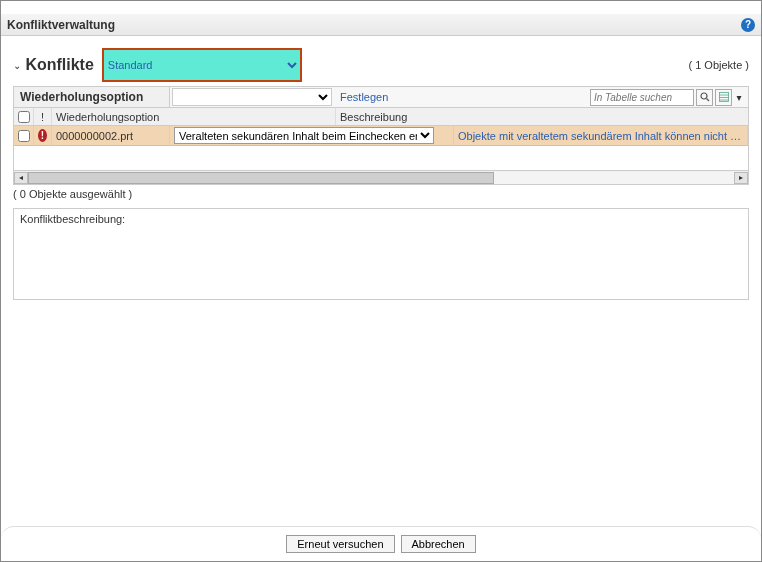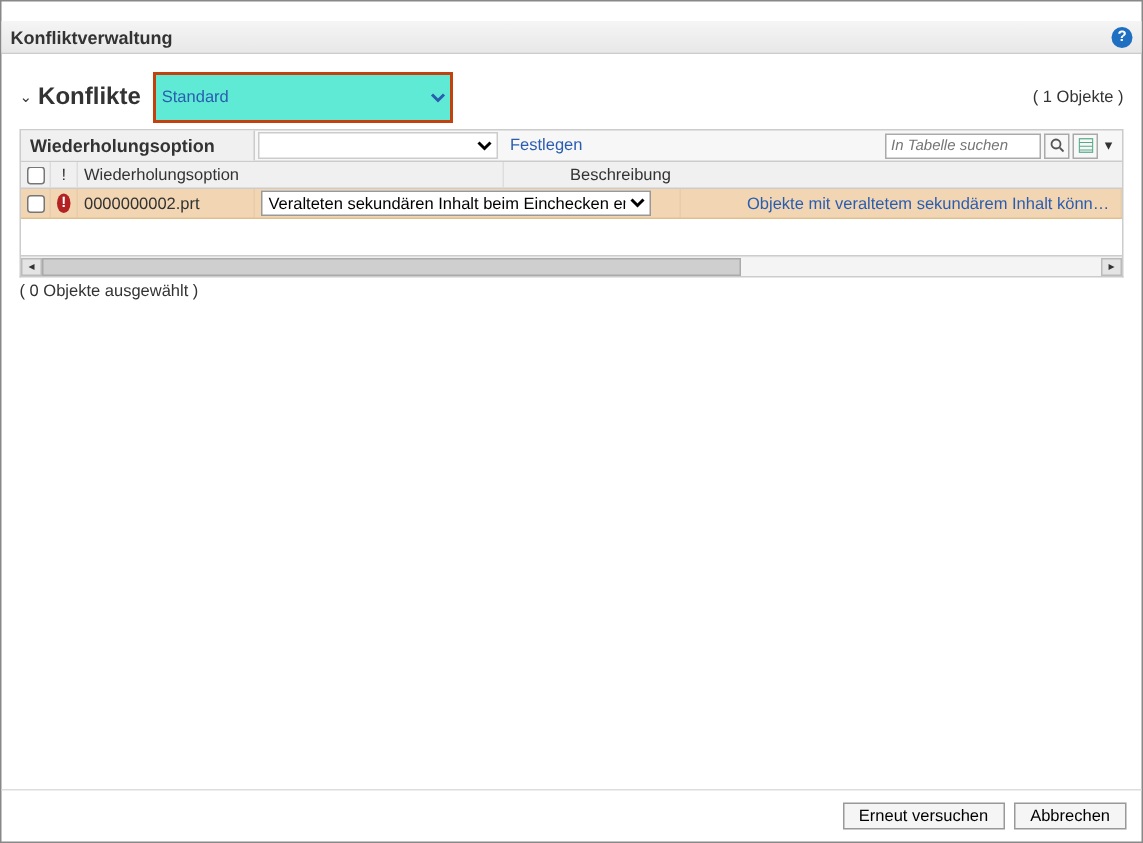--- a/index.html
+++ b/index.html
@@ -151,21 +151,21 @@
     height: 100%;
     display: flex;
     align-items: center;
     overflow: hidden;
     white-space: nowrap;
   }
   .col-check { width: 20px; justify-content: center; }
   .col-icon { width: 18px; justify-content: center; }
   .col-name { width: 118px; }
   .col-opt { width: 284px; }
-  .col-desc { flex: 1; border-right: none; margin-left: 40px; }
+  .col-desc { flex: 1; border-right: none; }
   .tbody-row {
     display: flex;
     height: 20px;
     background: #f2d6b3;
     font-size: 11px;
     align-items: center;
     border-bottom: 1px solid #e0c090;
   }
   .tbody-row .td { border-right: 1px solid rgba(0,0,0,0.04); }
   .err-icon {
@@ -229,22 +229,23 @@
   .desc-panel {
     border: 1px solid #ccc;
     padding: 4px 6px;
     font-size: 11px;
     height: 92px;
   }
   .footer {
     border-top: 1px solid #ddd;
     padding: 8px 10px;
     display: flex;
-    justify-content: flex-end;
+    justify-content: center;
     gap: 6px;
+    border-radius: 13px;
   }
   .btn {
     border: 1px solid #999;
     background: #f5f5f5;
     padding: 2px 10px;
     font-size: 11px;
     cursor: pointer;
   }
   input[type=checkbox] { margin: 0; width: 12px; height: 12px; }
 </style>
@@ -329,20 +330,23 @@
         <span class="hscroll-arrow">◂</span>
         <div class="hscroll-track">
           <div class="hscroll-thumb"></div>
         </div>
         <span class="hscroll-arrow">▸</span>
       </div>
     </div>
 
     <div class="sel-label">( 0 Objekte ausgewählt )</div>
 
+    <div class="desc-panel">
+      <span>Konfliktbeschreibung:</span>
+    </div>
 
   </div>
 
   <div class="footer">
     <button class="btn">Erneut versuchen</button>
     <button class="btn">Abbrechen</button>
   </div>
 
 </div>
 

